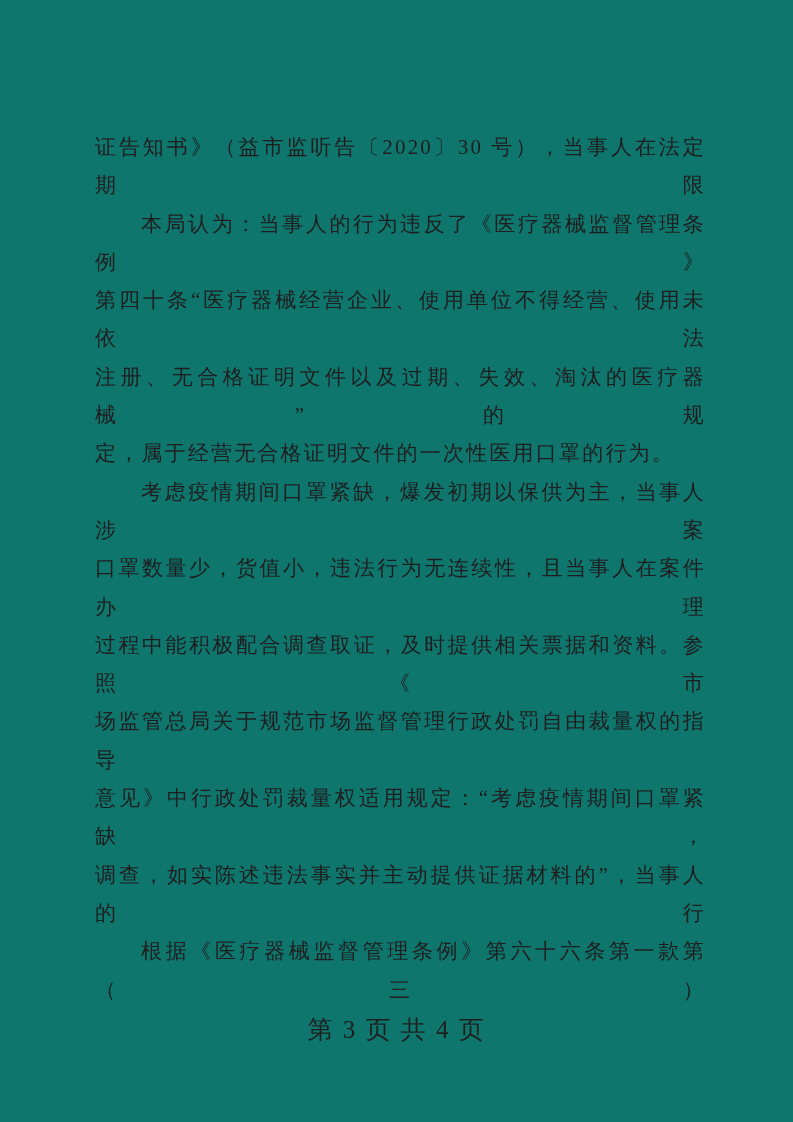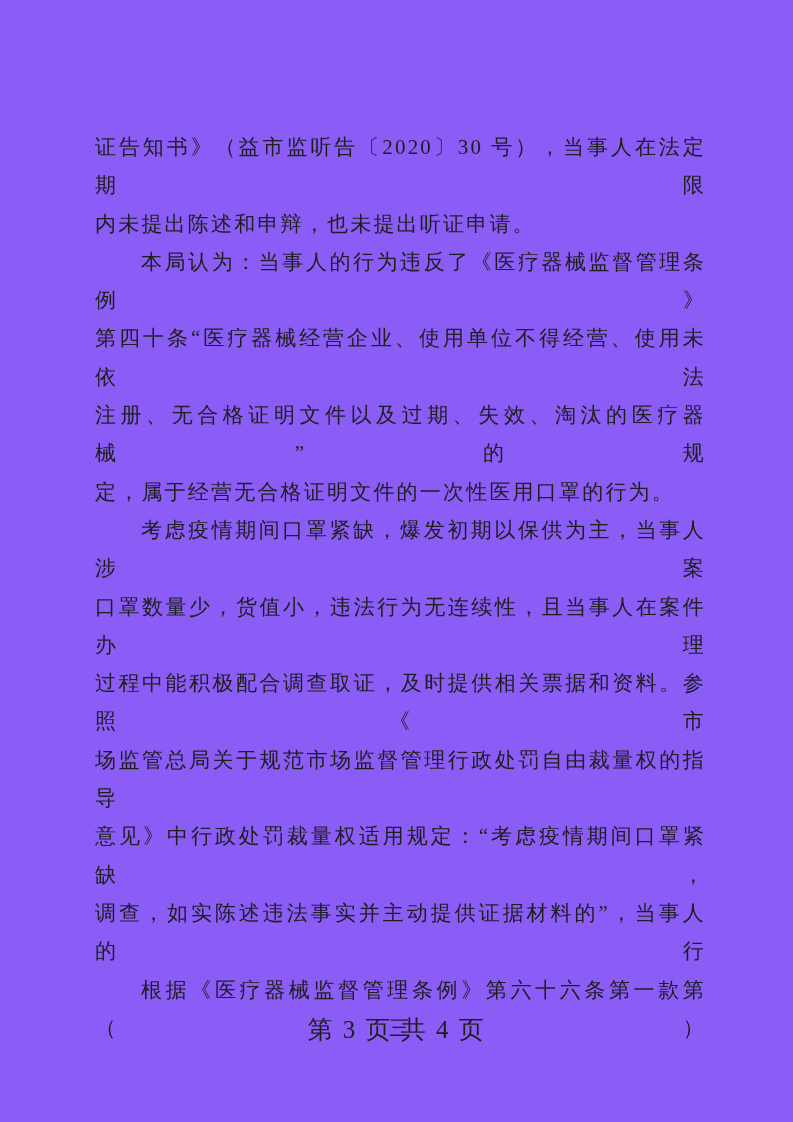--- a/index.html
+++ b/index.html
@@ -4,21 +4,21 @@
 <style>
   html, body {
     margin: 0;
     padding: 0;
     background: #ffffff;
   }
   .page {
     position: relative;
     width: 793px;
     height: 1122px;
-    background: #8b5cf6;
+    background: #0f766e;
     overflow: hidden;
     font-family: "Liberation Serif", "DejaVu Serif", serif;
     color: #1e1e1e;
   }
   .doc-body {
     position: absolute;
     left: 95px;
     top: 128px;
     width: 611px;
   }
@@ -48,21 +48,20 @@
     letter-spacing: 2px;
     color: #1e1e1e;
   }
 </style>
 </head>
 <body>
 
 <div class="page">
   <div class="doc-body" id="doc-lines">
       <div class="line fill">证告知书》（益市监听告〔2020〕30 号），当事人在法定期限</div>
-      <div class="line">内未提出陈述和申辩，也未提出听证申请。</div>
       <div class="line indent fill">本局认为：当事人的行为违反了《医疗器械监督管理条例》</div>
       <div class="line fill">第四十条“医疗器械经营企业、使用单位不得经营、使用未依法</div>
       <div class="line fill">注册、无合格证明文件以及过期、失效、淘汰的医疗器械”的规</div>
       <div class="line">定，属于经营无合格证明文件的一次性医用口罩的行为。</div>
       <div class="line indent fill">考虑疫情期间口罩紧缺，爆发初期以保供为主，当事人涉案</div>
       <div class="line fill">口罩数量少，货值小，违法行为无连续性，且当事人在案件办理</div>
       <div class="line fill">过程中能积极配合调查取证，及时提供相关票据和资料。参照《市</div>
       <div class="line fill">场监管总局关于规范市场监督管理行政处罚自由裁量权的指导</div>
       <div class="line fill">意见》中行政处罚裁量权适用规定：“考虑疫情期间口罩紧缺，</div>
       <div class="line fill">调查，如实陈述违法事实并主动提供证据材料的”，当事人的行</div>

